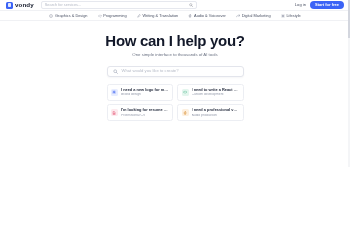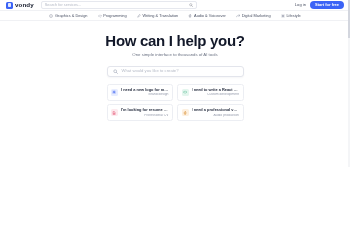--- a/index.html
+++ b/index.html
@@ -154,21 +154,20 @@
     line-height: 1;
   }
 
   
   .hero {
     flex: 1 1 auto;
     display: flex;
     flex-direction: column;
     align-items: center;
     padding-top: 12px;
-    text-align: right;
   }
   .headline {
     font-size: 15px;
     font-weight: 700;
     color: #121829;
     line-height: 1;
     letter-spacing: -.3px;
     white-space: nowrap;
   }
   .subhead {

